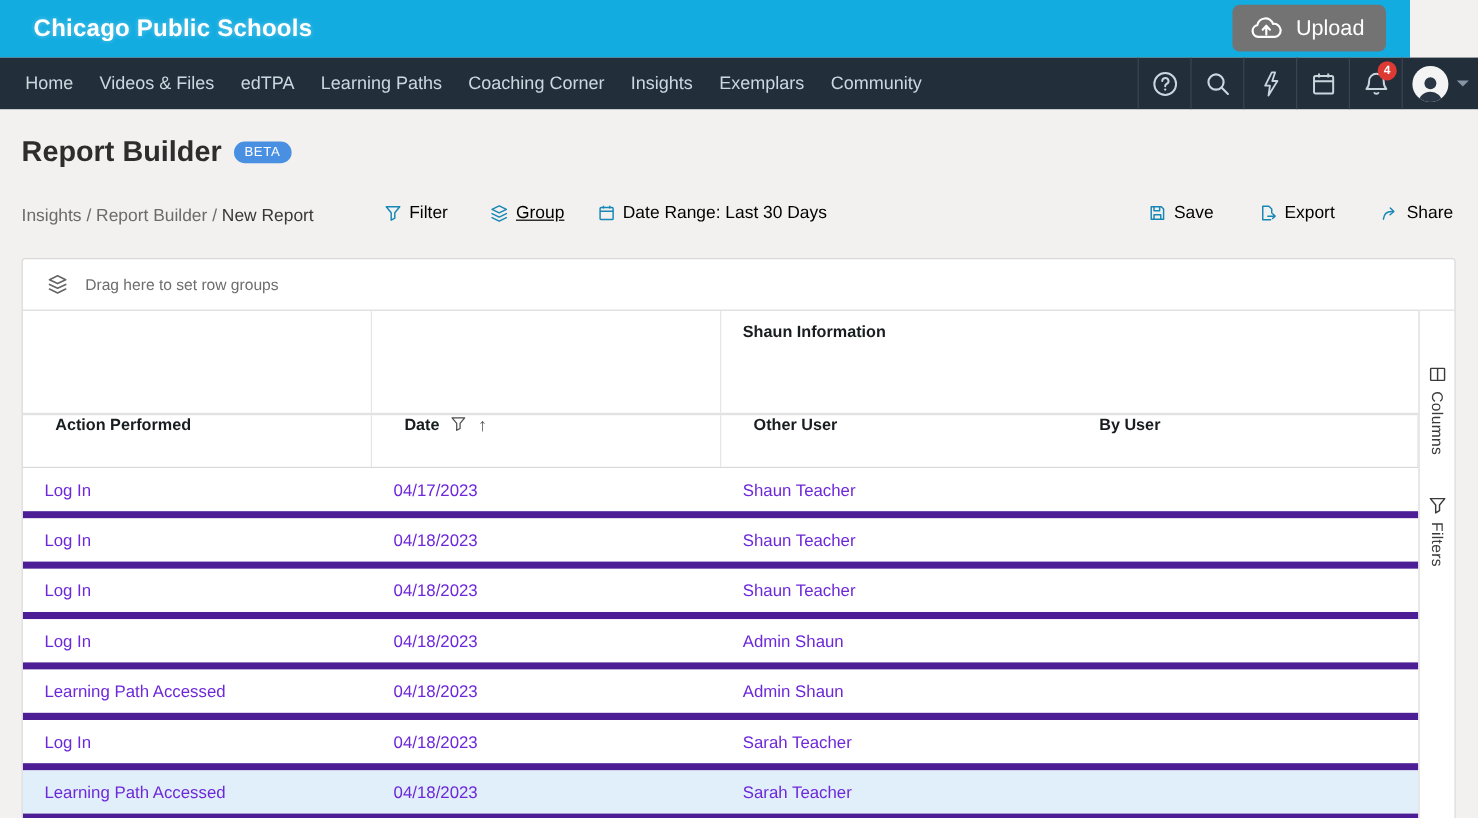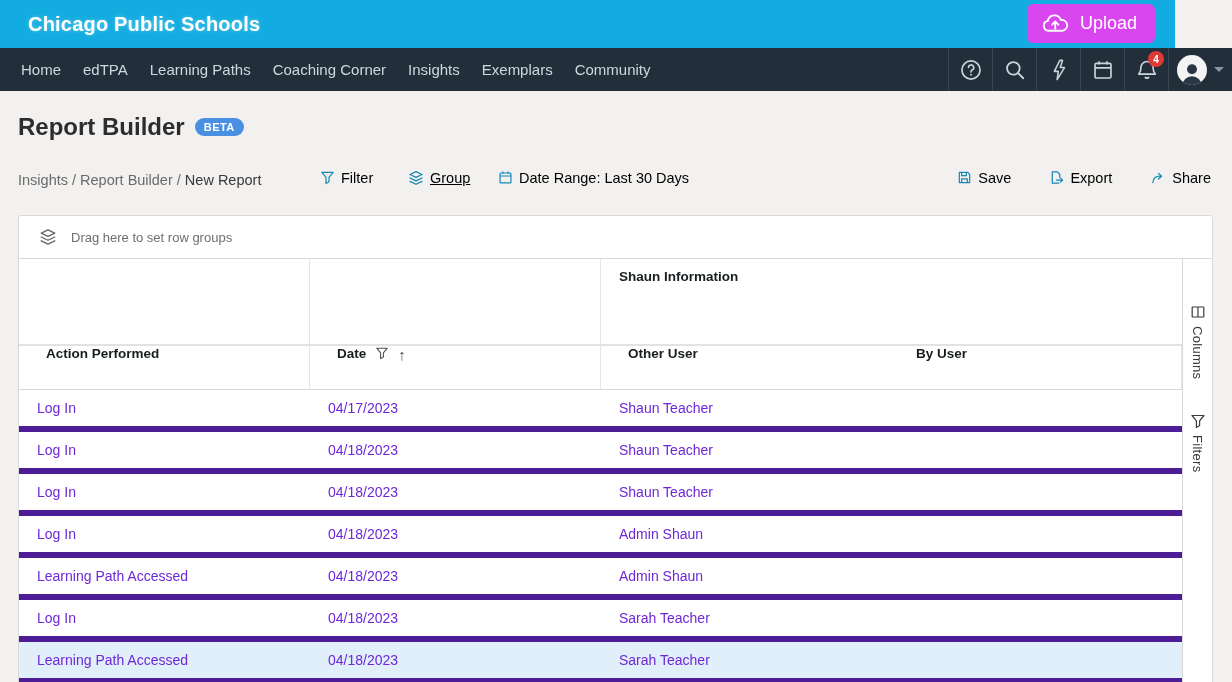--- a/index.html
+++ b/index.html
@@ -2,37 +2,37 @@
 <html><head>
 <meta charset="utf-8">
 <style>
   * { margin:0; padding:0; box-sizing:border-box; }
   html,body { width:1232px; height:682px; overflow:hidden; }
   body { font-family:"Liberation Sans", sans-serif; background:#f2f1ef; position:relative; }
 
   
   .topbar { position:absolute; top:0; left:0; width:1175px; height:48px; background:#12ace0; display:flex; align-items:center; }
   .brand { margin-left:28px; color:#ffffff; font-size:20px; font-weight:bold; letter-spacing:.2px; text-shadow:0 0 4px rgba(255,255,255,.35); }
-  .upload-btn { position:absolute; right:20px; top:4px; height:39px; background:#d946ef; border:none; border-radius:6px; color:#fff; font-size:18px; font-family:inherit; display:flex; align-items:center; gap:10px; padding:0 18px 0 14px; cursor:pointer; }
+  .upload-btn { position:absolute; right:20px; top:4px; height:39px; background:#737373; border:none; border-radius:6px; color:#fff; font-size:18px; font-family:inherit; display:flex; align-items:center; gap:10px; padding:0 18px 0 14px; cursor:pointer; }
 
   
   .nav { position:absolute; top:48px; left:0; width:1232px; height:43px; background:#232e3b; display:flex; align-items:stretch; }
   .nav-menu { display:flex; align-items:center; padding-left:10px; }
   .nav-item { color:#ccd8e0; font-size:15px; padding:0 11px; height:43px; display:flex; align-items:center; cursor:pointer; }
   .nav-icons { margin-left:auto; display:flex; align-items:stretch; }
   .icon-cell { width:44px; display:flex; align-items:center; justify-content:center; border-left:1px solid #3a4552; color:#c9d6de; position:relative; cursor:pointer; }
   .icon-cell.account { width:64px; gap:7px; }
   .avatar { width:30px; height:30px; border-radius:50%; background:#f4f4f4; display:flex; align-items:flex-end; justify-content:center; overflow:hidden; }
   .caret-down { width:0; height:0; border-left:5px solid transparent; border-right:5px solid transparent; border-top:5px solid #8695a3; }
   .badge { position:absolute; top:3px; right:4px; min-width:16px; height:16px; border-radius:8px; background:#dd3a34; color:#fff; font-size:10px; font-weight:bold; display:flex; align-items:center; justify-content:center; padding:0 3px; }
 
   
   .title-row { position:absolute; top:113px; left:18px; display:flex; align-items:center; gap:10px; }
   .page-title { font-size:24px; font-weight:bold; color:#2d2d2d; }
-  .beta-badge { background:#4a90e2; color:#fff; font-size:11px; font-weight:bold; letter-spacing:.5px; padding:3px 9px; border-radius:10px; }
+  .beta-badge { background:#4a90e2; color:#fff; font-size:11px; font-weight:normal; letter-spacing:.5px; padding:3px 9px; border-radius:10px; }
 
   
   .toolbar { position:absolute; top:166px; left:18px; width:1195px; height:30px; }
   .breadcrumb { position:absolute; left:0; top:6px; font-size:14.5px; color:#6b6b6b; }
   .breadcrumb .current { color:#383838; }
   .tool-btn { position:absolute; top:4px; display:flex; align-items:flex-start; gap:6px; color:#000000; font-size:14.5px; background:none; border:none; font-family:inherit; cursor:pointer; }
   .tool-btn svg { flex:0 0 auto; }
   .btn-filter { left:302px; } .btn-group { left:390px;text-decoration:underline; } .btn-daterange { left:480px; }
   .right-tools { position:absolute; right:2px; top:4px; display:flex; gap:38px; }
   .right-tools .tool-btn { position:static; }
@@ -75,20 +75,21 @@
     </span>
     <span>Upload</span>
   </button>
 </div>
 
 <div class="nav">
   <div class="nav-menu">
 
       <div class="nav-item">Home</div>
 
+      <div class="nav-item">Videos &amp; Files</div>
 
       <div class="nav-item">edTPA</div>
 
       <div class="nav-item">Learning Paths</div>
 
       <div class="nav-item">Coaching Corner</div>
 
       <div class="nav-item">Insights</div>
 
       <div class="nav-item">Exemplars</div>

